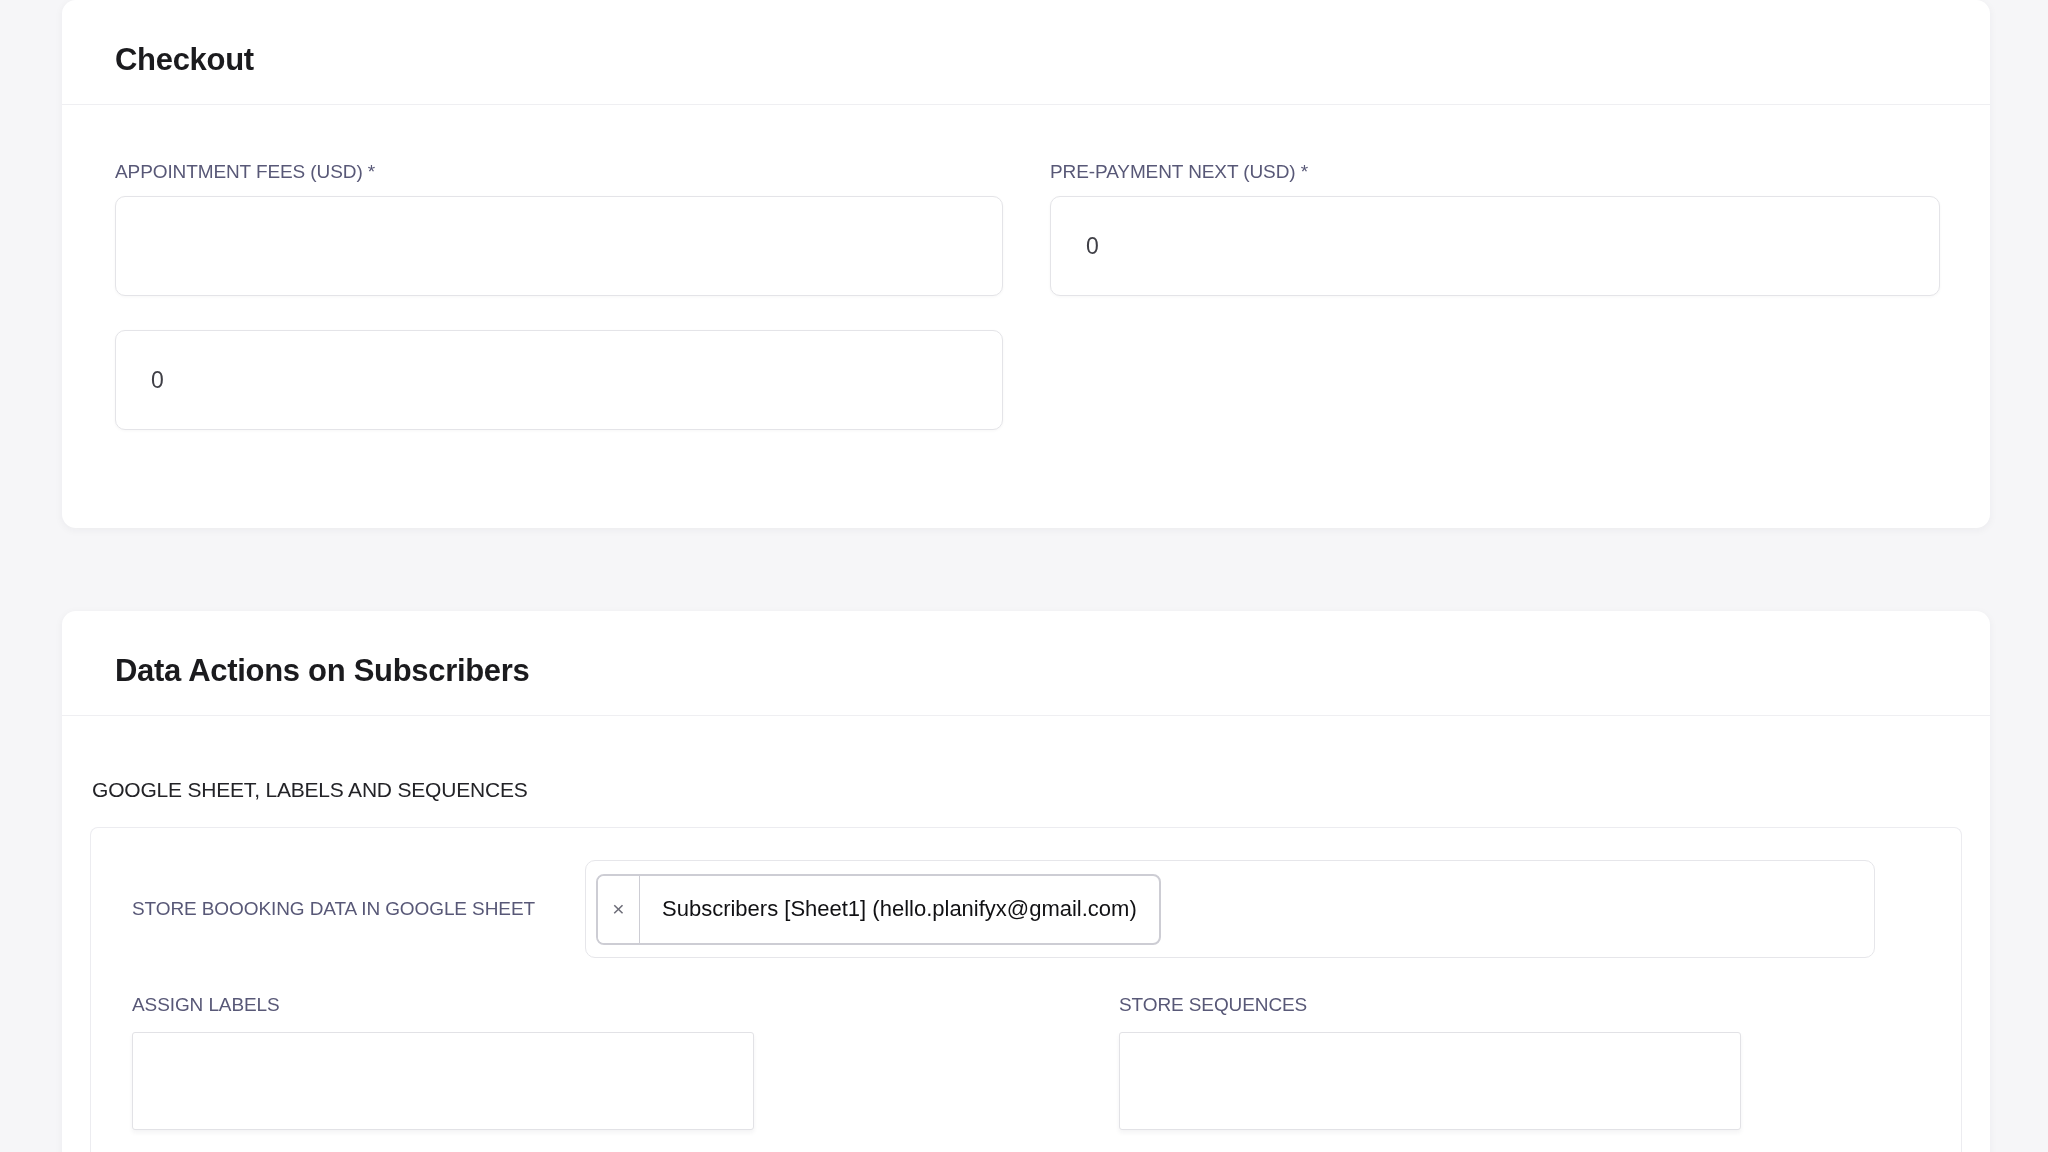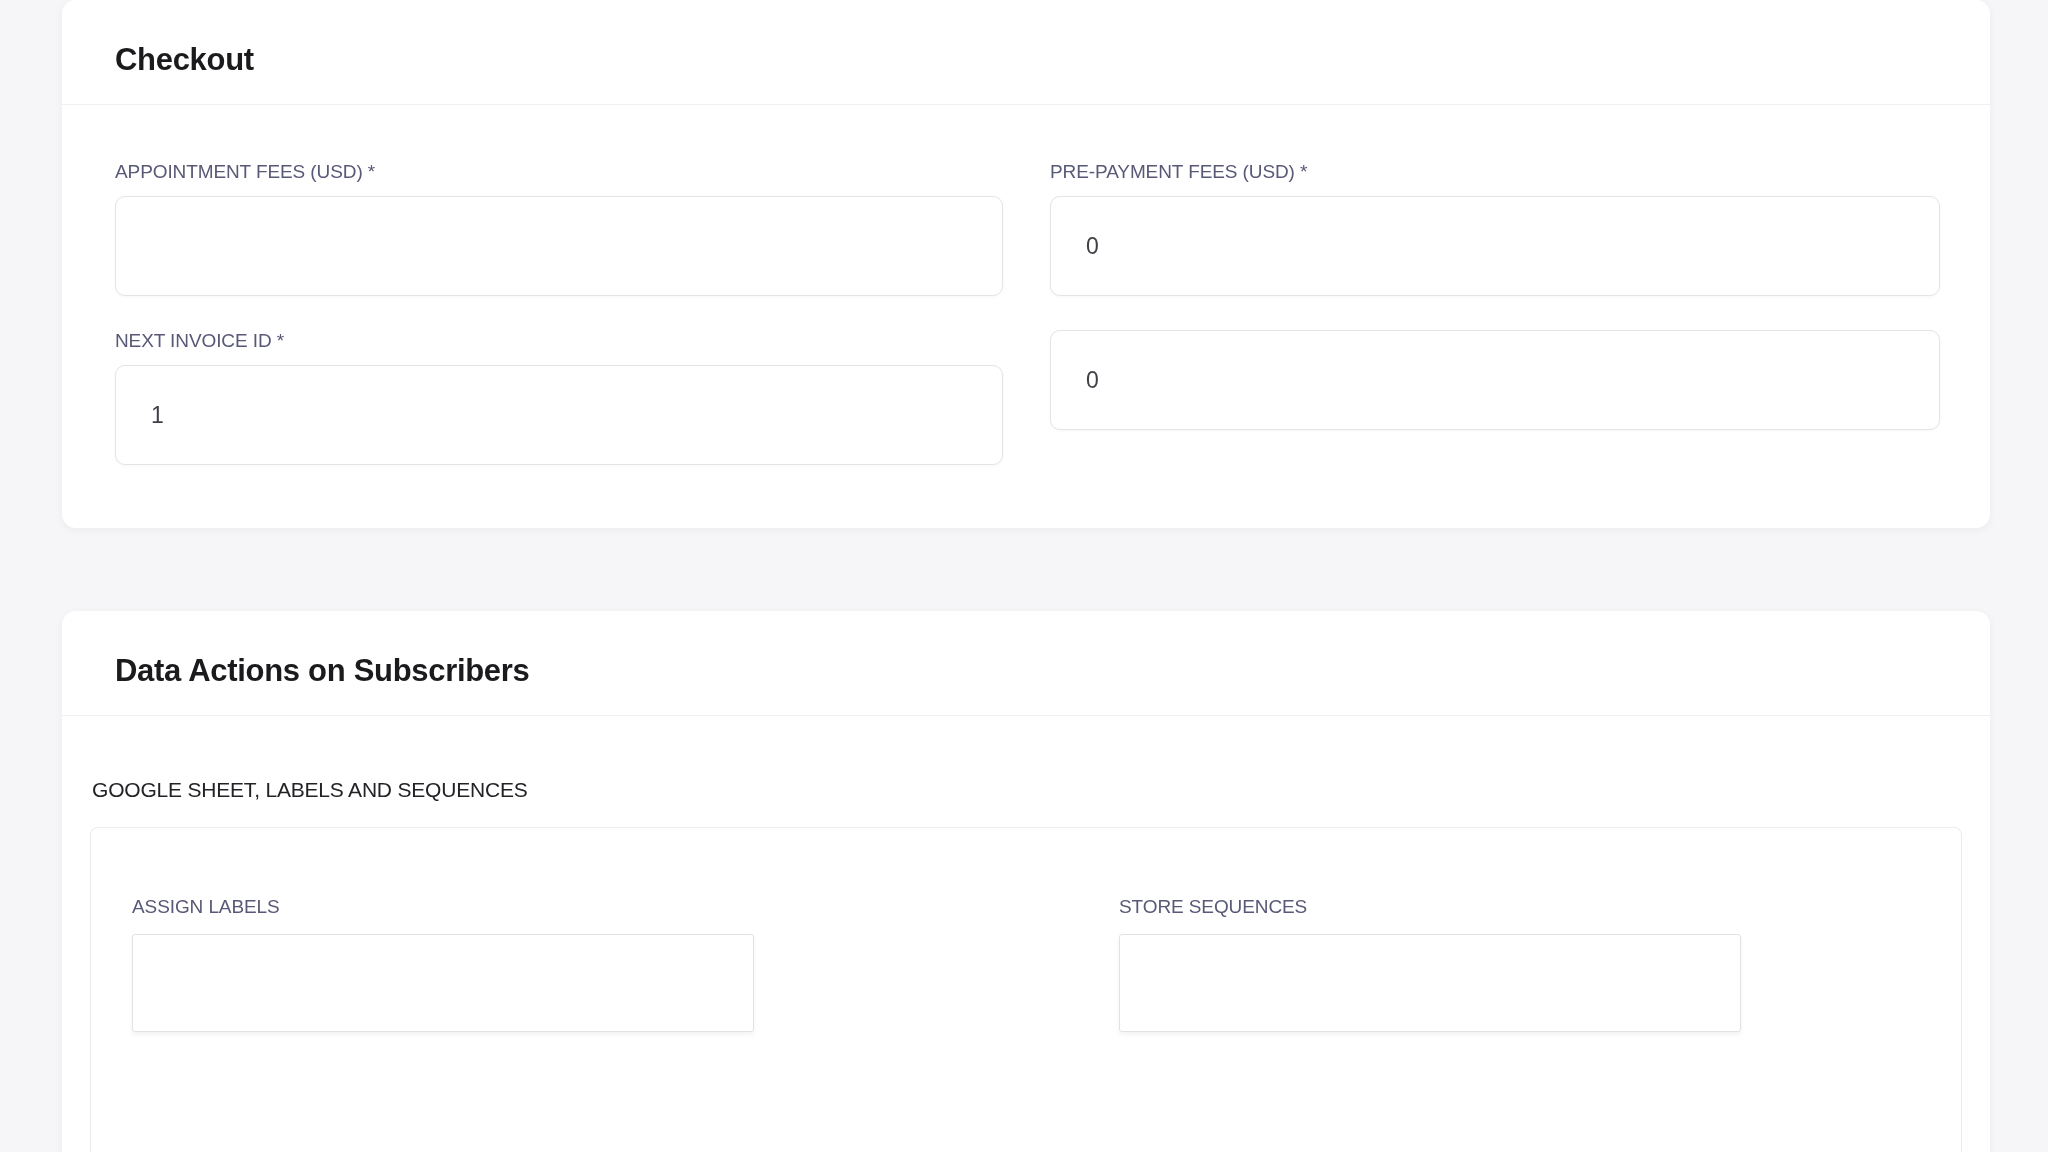--- a/index.html
+++ b/index.html
@@ -155,47 +155,52 @@
   <div class="card-divider"></div>
 
   <div class="checkout-body">
 
     <div class="field">
       <label class="field-label">APPOINTMENT FEES (USD) *</label>
       <input class="text-input" type="text" value="" style="">
     </div>
 
     <div class="field">
-      <label class="field-label">PRE-PAYMENT FEES (USD) *</label>
+      <label class="field-label">PRE-PAYMENT NEXT (USD) *</label>
       <input class="text-input" type="text" value="0" style="">
     </div>
 
-    <div class="field">
-      <label class="field-label">NEXT INVOICE ID *</label>
-      <input class="text-input" type="text" value="1" style="">
-    </div>
 
     <div class="field">
       <input class="text-input" type="text" value="0" style="">
     </div>
 
   </div>
 </section>
 
 <section class="card" id="data-actions-card">
   <div class="card-header">
     <h2 class="card-title">Data Actions on Subscribers</h2>
   </div>
   <div class="card-divider"></div>
 
   <div class="da-body">
     <div class="section-title">GOOGLE SHEET, LABELS AND SEQUENCES</div>
 
     <div class="inner-panel">
 
+      <div class="sheet-row">
+        <label class="field-label">STORE BOOOKING DATA IN GOOGLE SHEET</label>
+        <div class="select-box">
+          <div class="chip">
+            <span class="chip-remove">×</span>
+            <span class="chip-text">Subscribers [Sheet1] (hello.planifyx@gmail.com)</span>
+          </div>
+        </div>
+      </div>
 
       <div class="assign-row">
 
         <div class="assign-field">
           <label class="field-label">ASSIGN LABELS</label>
           <input class="assign-box" type="text" value="" style="">
         </div>
 
         <div class="assign-field">
           <label class="field-label">STORE SEQUENCES</label>

